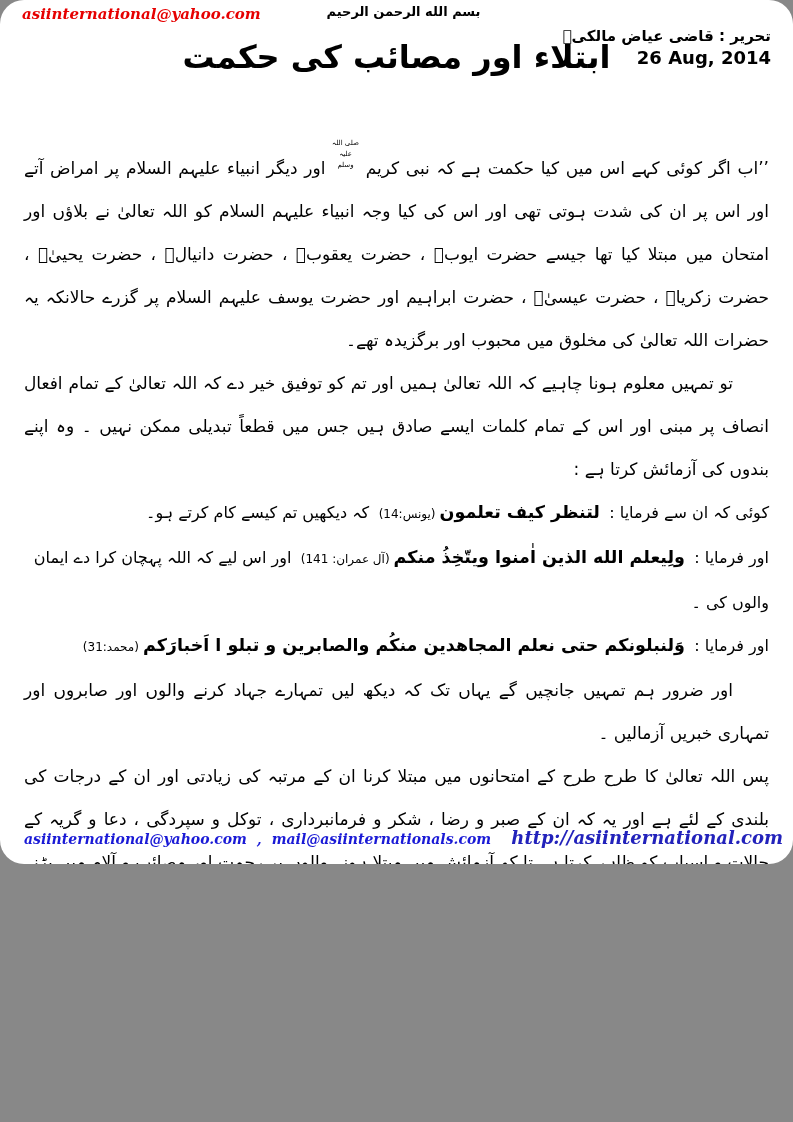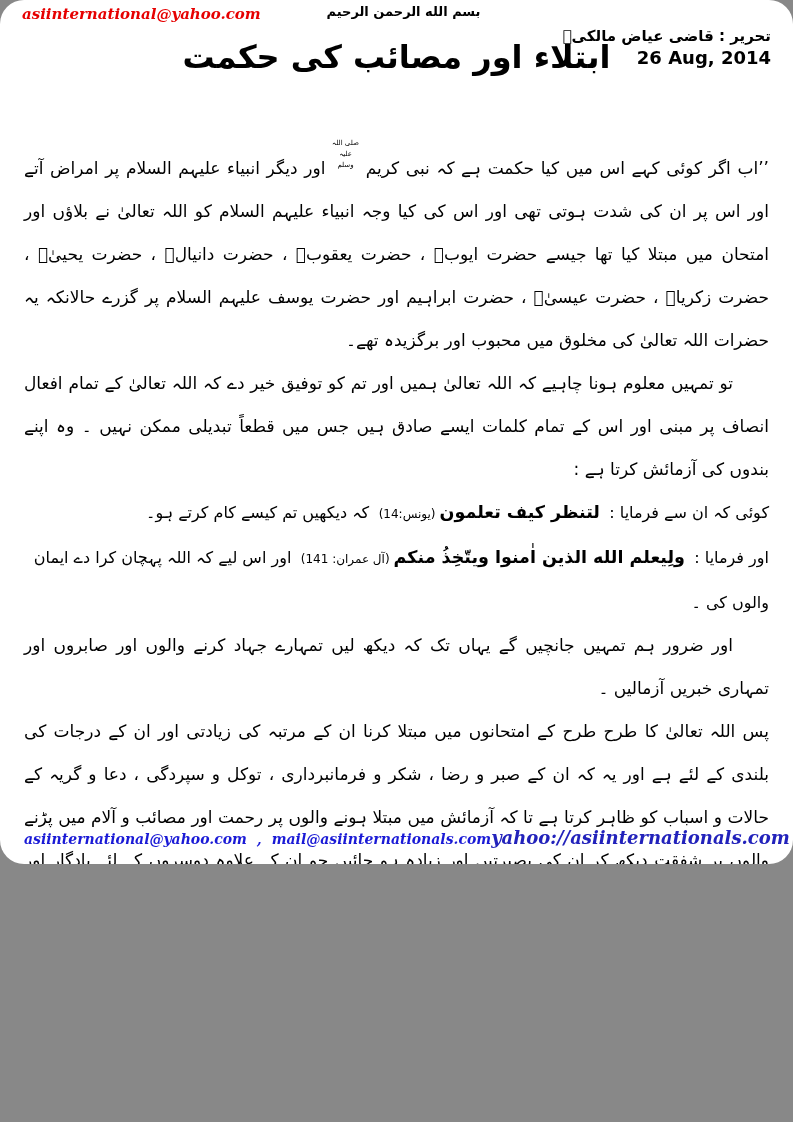--- a/index.html
+++ b/index.html
@@ -97,25 +97,29 @@
       <span class="q-trans">کہ دیکھیں تم کیسے کام کرتے ہو۔</span>
     </div>
 
 
     <div class="quote-line">
       <span class="q-intro">اور فرمایا :</span>
       <span class="q-arabic">ولِیعلم الله الذین اٰمنوا ویتّخِذُ منکم</span><span class="q-ref">(آل عمران: 141)</span>
       <span class="q-trans">اور اس لیے کہ اللہ پہچان کرا دے ایمان والوں کی ۔</span>
     </div>
 
+    <div class="quote-line">
+      <span class="q-intro">اور فرمایا :</span>
+      <span class="q-arabic">وَلنبلونکم حتی نعلم المجاهدین منکُم والصابرین و تبلو ا اَخبارَکم</span><span class="q-ref">(محمد:31)</span>
+    </div>
 
     <p class="body-para indent">اور ضرور ہم تمہیں جانچیں گے یہاں تک کہ دیکھ لیں تمہارے جہاد کرنے والوں اور صابروں اور تمہاری خبریں آزمالیں ۔</p>
 
     <p class="body-para">پس اللہ تعالیٰ کا طرح طرح کے امتحانوں میں مبتلا کرنا ان کے مرتبہ کی زیادتی اور ان کے درجات کی بلندی کے لئے ہے اور یہ کہ ان کے صبر و رضا ، شکر و فرمانبرداری ، توکل و سپردگی ، دعا و گریہ کے حالات و اسباب کو ظاہر کرتا ہے تا کہ آزمائش میں مبتلا ہونے والوں پر رحمت اور مصائب و آلام میں پڑنے والوں پر شفقت دیکھ کر ان کی بصیرتیں اور زیادہ ہو جائیں جو اِن کے علاوہ دوسروں کے لئے یادگار اور نصیحت بن جائے تا کہ وہ بلاؤں اور مصائب میں ان کی پیروی کریں اور ان قصوں کو یاد کر کے جو ان پر گزرے ہیں خود کو تسلی دیں اور صبر میں ان کی اقتداء کریں اور یہ کہ ان کی لغزش اور غفلتوں کو جو ان سے صادر ہوئے مٹا دیئے جائیں تا کہ پاک وصاف ہو کر بارگاہ الٰہی میں ان کی حاضری ہو اور انہیں پورا پورا اجر و ثواب ملے ۔</p>
 
   </div>
 
   <div class="footer">
     <span class="footer-emails"><span>asiinternational@yahoo.com</span><span class="sep">,</span><span>mail@asiinternationals.com</span></span>
-    <span class="footer-url">yahoo://asiinternationals.com</span>
+    <span class="footer-url">http://asiinternational.com</span>
   </div>
 
 </div>
 
 </body></html>

